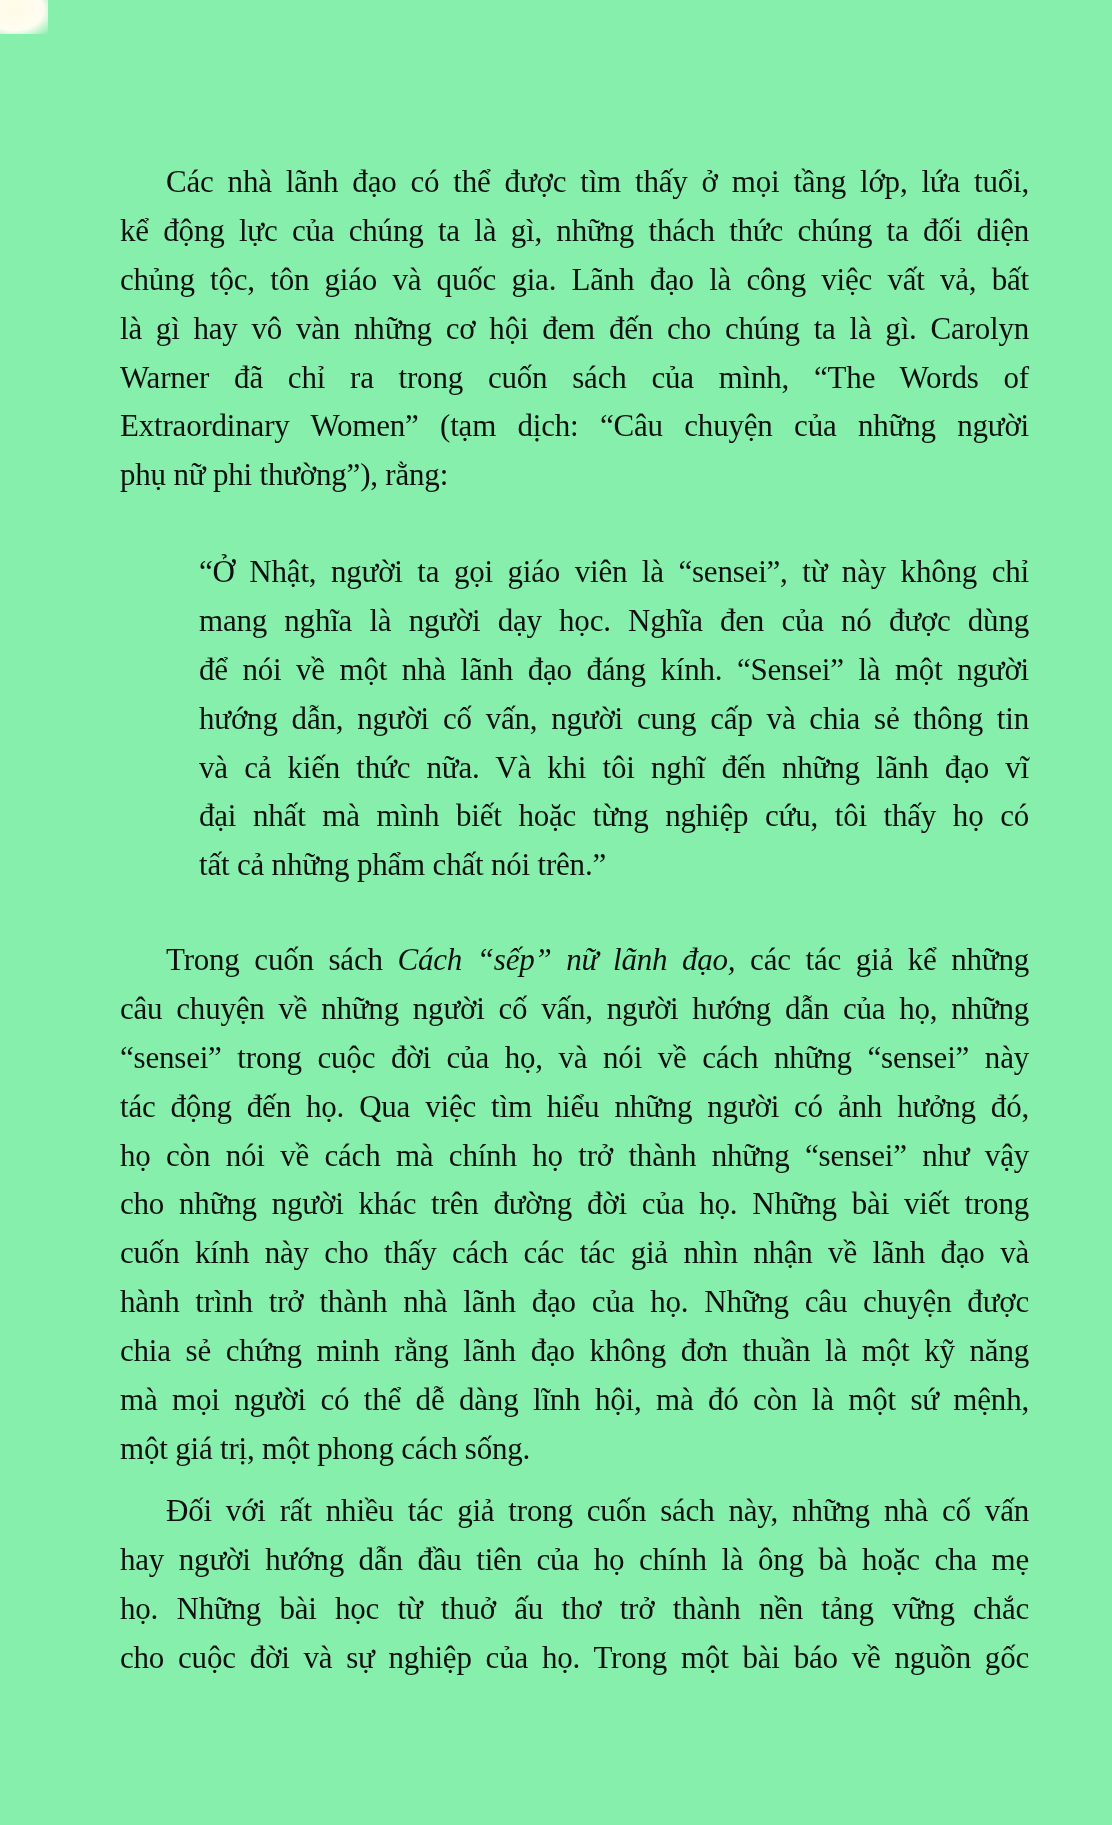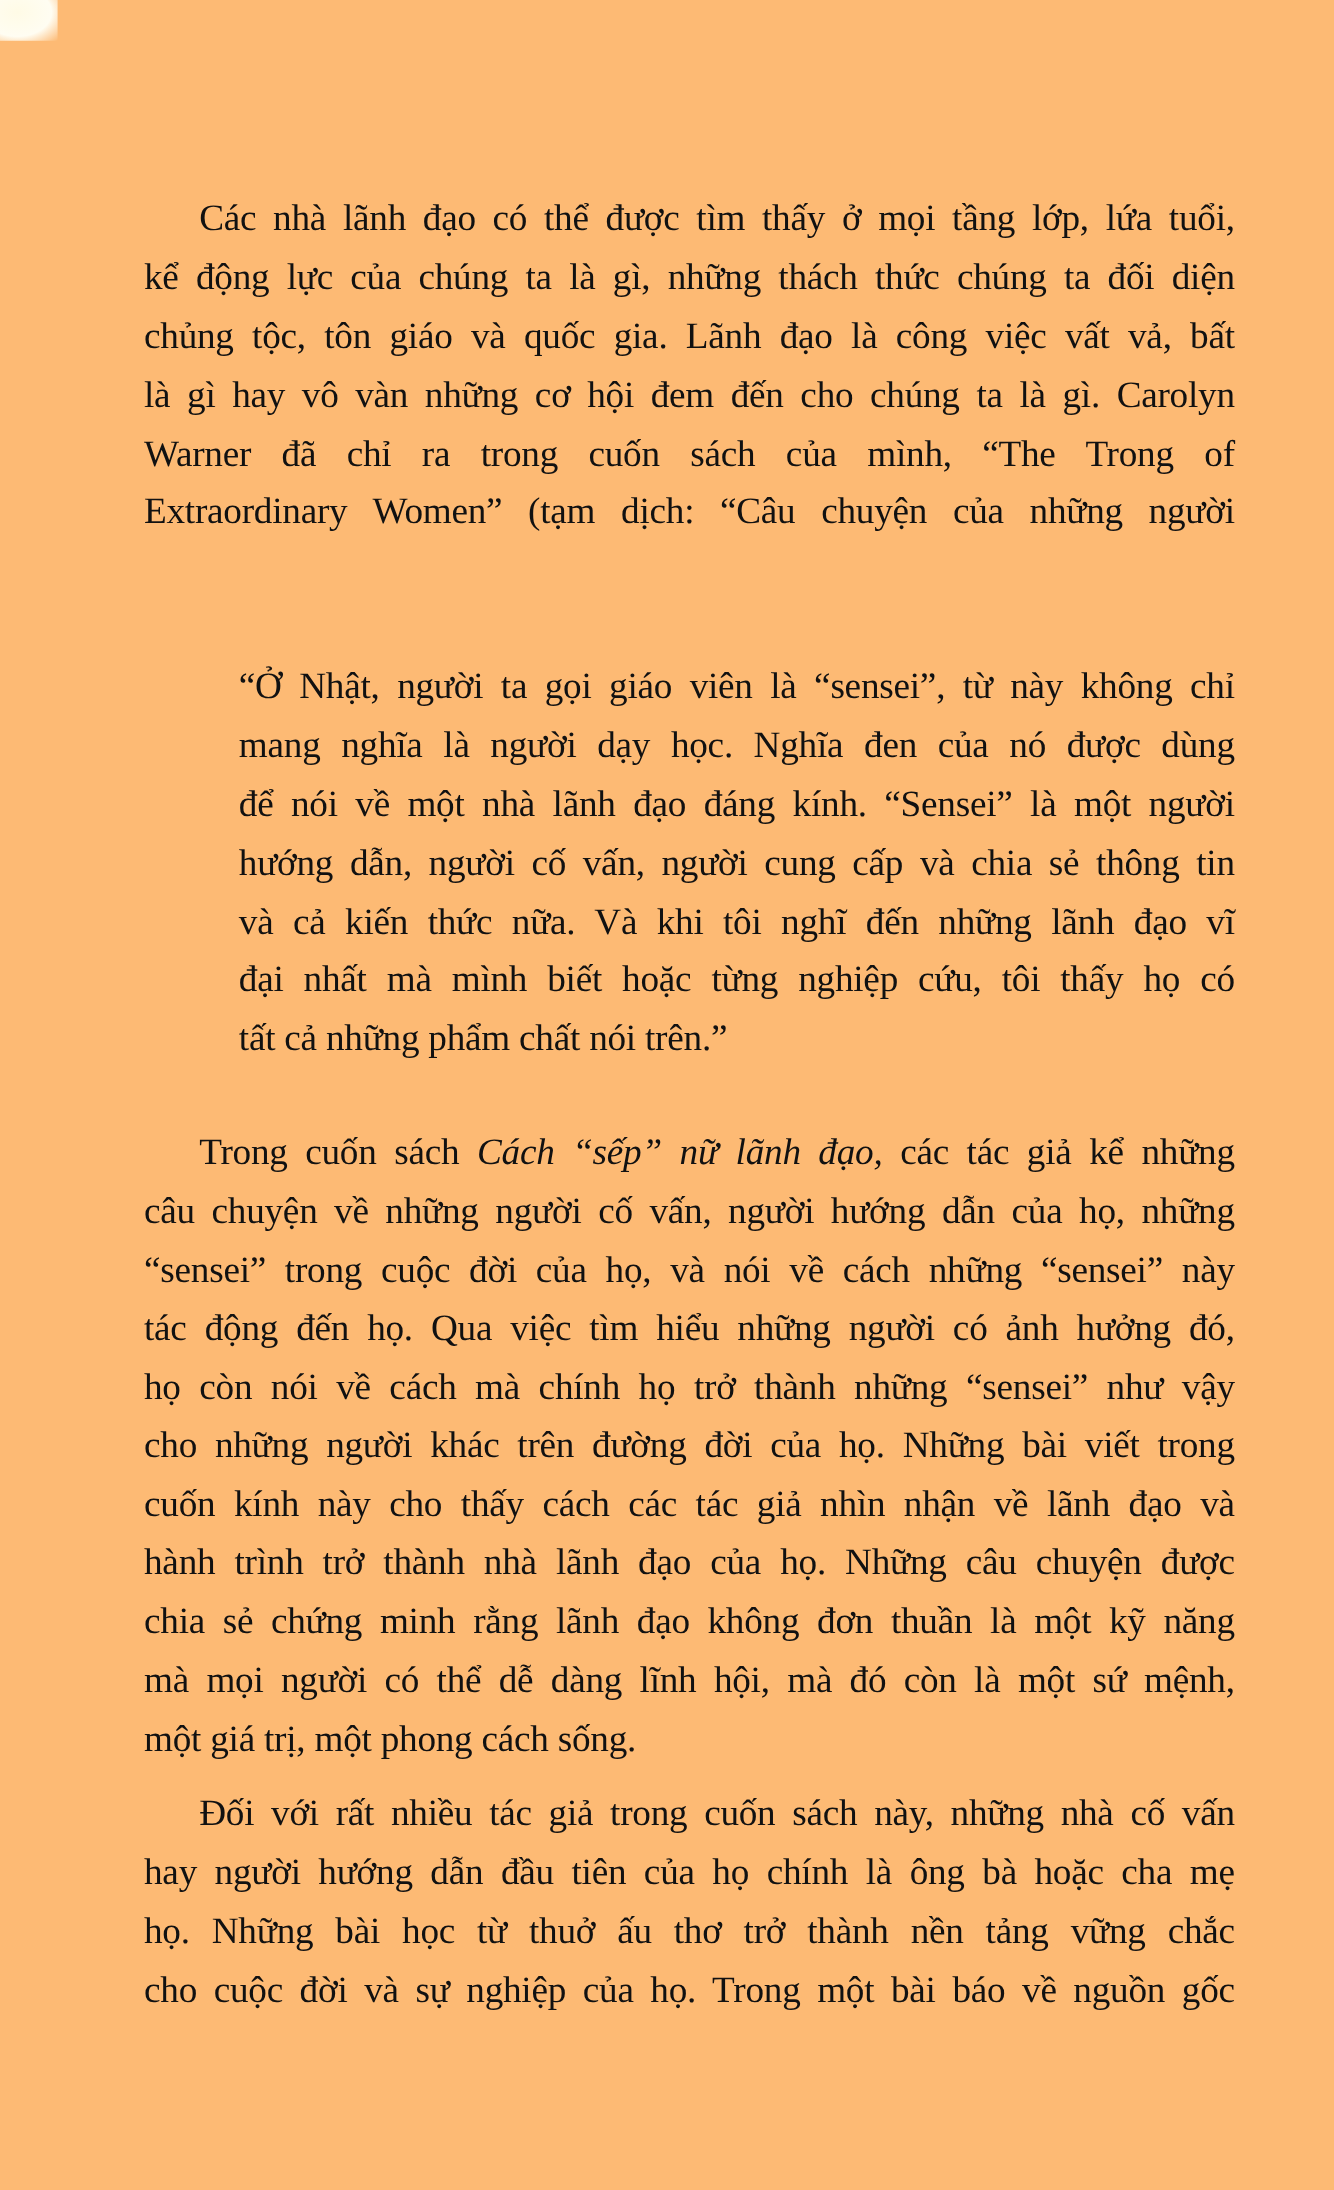--- a/index.html
+++ b/index.html
@@ -13,21 +13,21 @@
     position: relative;
     overflow: hidden;
     font-family: "Liberation Serif", "DejaVu Serif", serif;
     color: #111111;
   }
   .page {
     position: absolute;
     left: 0; top: 0;
     width: 1112px;
     height: 1825px;
-    background: #fdba74;
+    background: #86efac;
   }
   .corner-tint {
     position: absolute;
     left: 0; top: 0;
     width: 48px; height: 34px;
     background: radial-gradient(ellipse at 30% 30%, #fffbe6 0%, #fffdf2 60%, rgba(255,255,255,0) 100%);
   }
   .block {
     position: absolute;
     left: 120px;
@@ -61,22 +61,23 @@
 <body>
 
 <div class="page">
   <div class="corner-tint"></div>
 
   <div class="block" style="top:158px;">
     <span class="line indent">Các nhà lãnh đạo có thể được tìm thấy ở mọi tầng lớp, lứa tuổi,</span>
     <span class="line">kể động lực của chúng ta là gì, những thách thức chúng ta đối diện</span>
     <span class="line">chủng tộc, tôn giáo và quốc gia. Lãnh đạo là công việc vất vả, bất</span>
     <span class="line">là gì hay vô vàn những cơ hội đem đến cho chúng ta là gì. Carolyn</span>
-    <span class="line">Warner đã chỉ ra trong cuốn sách của mình, “The Trong of</span>
+    <span class="line">Warner đã chỉ ra trong cuốn sách của mình, “The Words of</span>
     <span class="line">Extraordinary Women” (tạm dịch: “Câu chuyện của những người</span>
+    <span class="line last">phụ nữ phi thường”), rằng:</span>
   </div>
 
   <div class="block quote" style="top:548px;">
     <span class="line">“Ở Nhật, người ta gọi giáo viên là “sensei”, từ này không chỉ</span>
     <span class="line">mang nghĩa là người dạy học. Nghĩa đen của nó được dùng</span>
     <span class="line">để nói về một nhà lãnh đạo đáng kính. “Sensei” là một người</span>
     <span class="line">hướng dẫn, người cố vấn, người cung cấp và chia sẻ thông tin</span>
     <span class="line">và cả kiến thức nữa. Và khi tôi nghĩ đến những lãnh đạo vĩ</span>
     <span class="line">đại nhất mà mình biết hoặc từng nghiệp cứu, tôi thấy họ có</span>
     <span class="line last">tất cả những phẩm chất nói trên.”</span>

